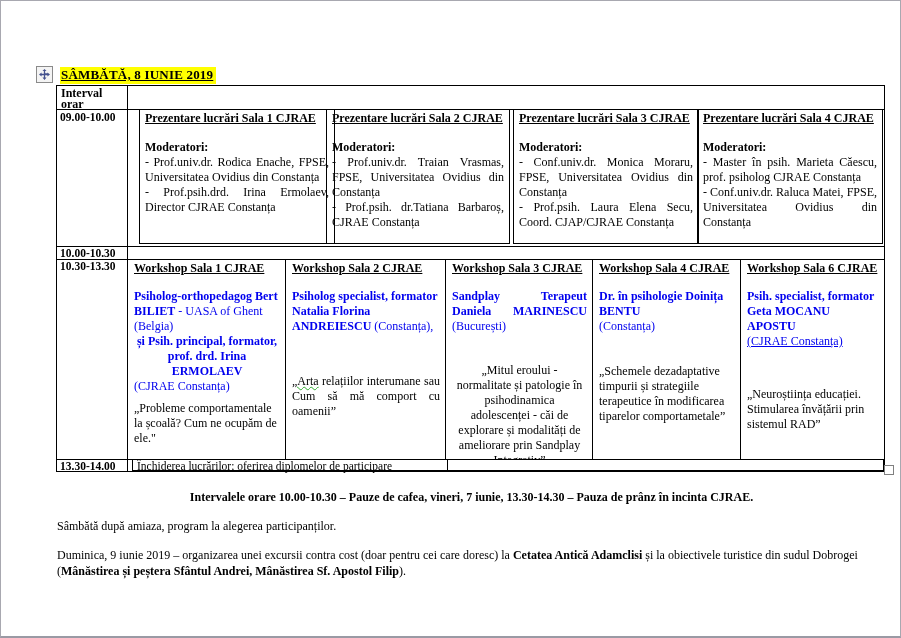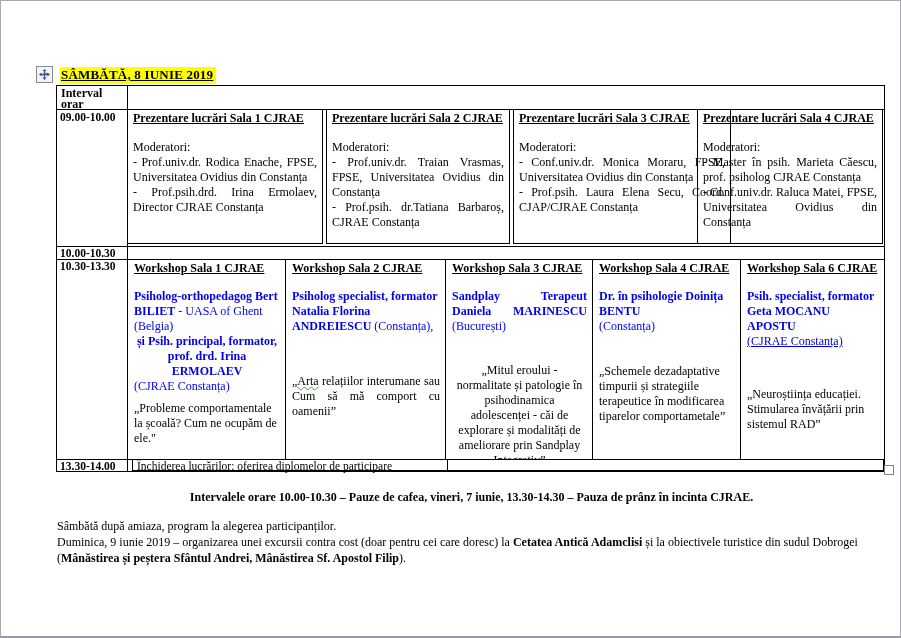--- a/index.html
+++ b/index.html
@@ -14,42 +14,42 @@
   
   .move-handle{left:36px;top:66px;width:15px;height:15px;border:1px solid #8a8a8a;background:#f4f4f4;display:flex;align-items:center;justify-content:center;cursor:move;}
   
   .tbl{left:56px;top:85px;width:829px;height:387px;border:1px solid #000;box-sizing:border-box;}
   .hline{left:0;width:827px;height:0;border-top:1px solid #000;}
   .vtime{left:70px;top:0;height:385px;width:0;border-left:1px solid #000;}
   .timecell{left:3px;width:66px;font-size:11.5px;font-weight:bold;white-space:nowrap;}
   .interval-hdr{left:4px;top:2px;width:60px;font-size:12px;font-weight:bold;line-height:10.5px;}
   .pcell{top:23px;height:135px;border:1px solid #000;box-sizing:border-box;padding:1px 5px 0 5px;font-size:12px;line-height:15px;overflow:hidden;}
   .pc-head{font-weight:bold;text-decoration:underline;margin-bottom:14px;white-space:nowrap;}
-  .mod-label{font-weight:normal;}
+  .mod-label{font-weight:bold;}
   .mod-line{text-align:justify;}
   .wcell{top:173px;height:200px;border-left:1px solid #000;box-sizing:border-box;padding:2px 5px 0 6px;font-size:12px;line-height:15px;overflow:hidden;}
   .w-head{font-weight:bold;text-decoration:underline;margin-bottom:13px;white-space:nowrap;}
   .w-presenter{color:var(--blue,#0000EE);}
   .just{text-align:justify;}
   .theme{color:#000;}
   .theme.center{text-align:center;padding:0 2px;}
   .sq{text-decoration:underline;text-decoration-style:wavy;text-decoration-color:#2faa2f;text-decoration-thickness:1px;}
   .w1 .theme{margin-top:7px;}
   .w2 .theme{margin-top:40px;}
   .w3 .theme{margin-top:29px;}
   .w4 .theme{margin-top:30px;}
   .w5 .theme{margin-top:38px;}
   .crow-box{top:373px;height:12px;border:1px solid #000;box-sizing:border-box;}
   .closing-text{left:80px;top:374px;font-size:11.5px;white-space:nowrap;text-align:center;}
   .resize-handle{left:884px;top:465px;width:8px;height:8px;border:1px solid #808080;background:#fff;cursor:nwse-resize;}
   
   .footer{left:57px;top:489px;width:829px;font-size:12px;line-height:16px;}
   .footer p{margin:0;}
   .footer .p2{margin-top:13px;}
-  .footer .p3{}
+  .footer .p3{margin-top:13px;}
 </style>
 </head>
 <body>
 
 <div class="frame"></div>
 
 <div class="abs move-handle">
   <span style="display:flex;">
     <svg width="11" height="11" viewBox="0 0 12 12">
         <path d="M6 0l2.2 2.2H6.7v2.5h2.5V3.8L12 6 9.2 8.2V6.7H6.7v2.5h1.5L6 12 3.8 9.2h1.5V6.7H2.8v1.5L0 6l2.8-2.2v1.5h2.5V2.2H3.8z" fill="#44518e"></path>
@@ -67,33 +67,33 @@
   <div class="abs hline" style="top:373px"></div>
   <div class="abs vtime"></div>
 
   <div class="abs interval-hdr">Interval orar</div>
 
   <div class="abs timecell" style="top:25px">09.00-10.00</div>
   <div class="abs timecell" style="top:161px">10.00-10.30</div>
   <div class="abs timecell" style="top:174px">10.30-13.30</div>
   <div class="abs timecell" style="top:374px">13.30-14.00</div>
 
-  <div class="abs pcell" style="left:70px;width:196px">
+  <div class="abs pcell" style="left:82px;width:196px">
     <div class="pc-head">Prezentare lucrări Sala 1 CJRAE</div>
     <div class="mod-label">Moderatori:</div>
     <div class="mod-line">- Prof.univ.dr. Rodica Enache, FPSE, Universitatea Ovidius din Constanța</div>
     <div class="mod-line">- Prof.psih.drd. Irina Ermolaev, Director CJRAE Constanța</div>
   </div>
   <div class="abs pcell" style="left:269px;width:184px">
     <div class="pc-head">Prezentare lucrări Sala 2 CJRAE</div>
     <div class="mod-label">Moderatori:</div>
     <div class="mod-line">- Prof.univ.dr. Traian Vrasmas, FPSE, Universitatea Ovidius din Constanța</div>
     <div class="mod-line">- Prof.psih. dr.Tatiana Barbaroș, CJRAE Constanța</div>
   </div>
-  <div class="abs pcell" style="left:456px;width:218px">
+  <div class="abs pcell" style="left:456px;width:186px">
     <div class="pc-head">Prezentare lucrări Sala 3 CJRAE</div>
     <div class="mod-label">Moderatori:</div>
     <div class="mod-line">- Conf.univ.dr. Monica Moraru, FPSE, Universitatea Ovidius din Constanța</div>
     <div class="mod-line">- Prof.psih. Laura Elena Secu, Coord. CJAP/CJRAE Constanța</div>
   </div>
   <div class="abs pcell" style="left:640px;width:186px">
     <div class="pc-head">Prezentare lucrări Sala 4 CJRAE</div>
     <div class="mod-label">Moderatori:</div>
     <div class="mod-line">- Master în psih. Marieta Căescu, prof. psiholog CJRAE Constanța</div>
     <div class="mod-line">- Conf.univ.dr. Raluca Matei, FPSE, Universitatea Ovidius din Constanța</div>

